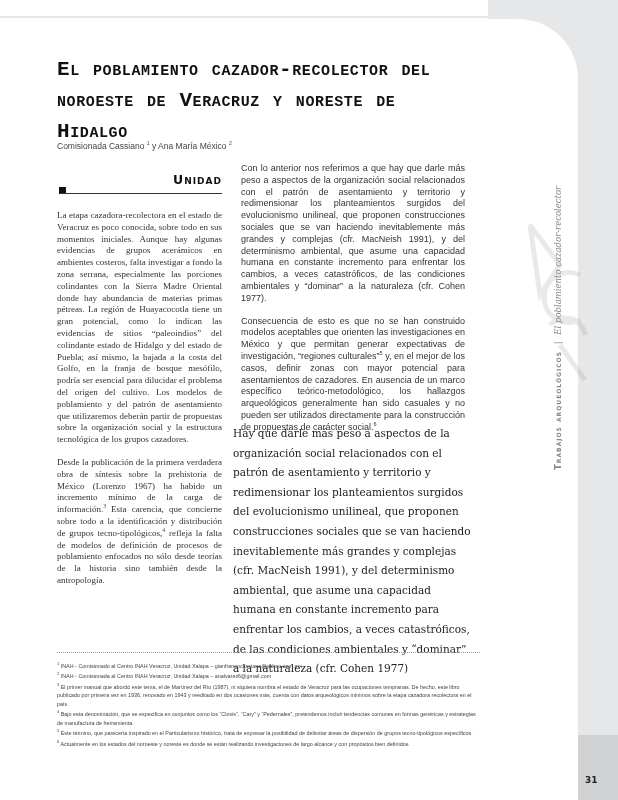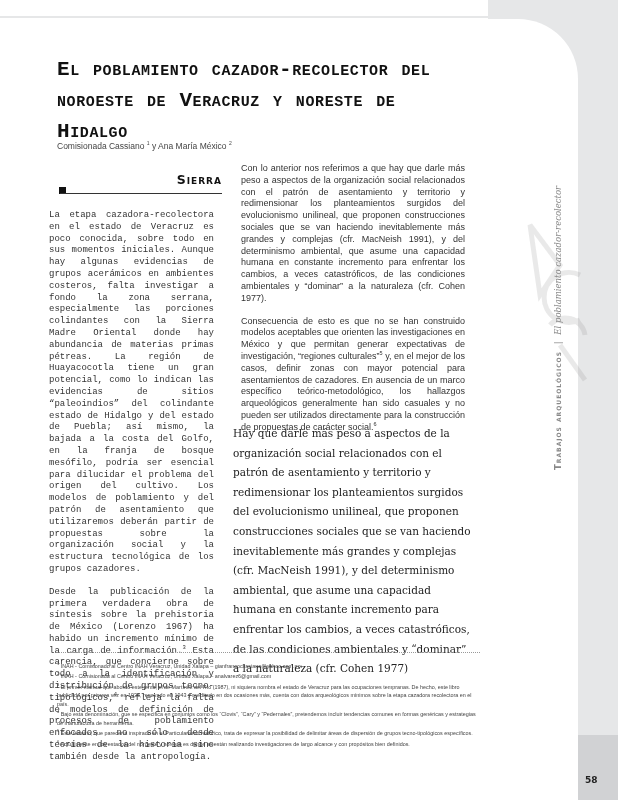--- a/index.html
+++ b/index.html
@@ -40,22 +40,22 @@
       font-family: "DejaVu Sans", sans-serif; font-weight: bold; font-variant: small-caps;
       font-size: 12.5px; letter-spacing: 1px; color: #111;
     }
     .resumen-rule {
       position: absolute; left: 60px; top: 193px; width: 162px; height: 1px; background: #333;
     }
     .resumen-square {
       position: absolute; left: 59px; top: 187px; width: 7px; height: 7px; background: #111;
     }
     .col-left {
-      position: absolute; left: 49px; top: 210px; width: 165px;
-      font-family: Liberation Mono, monospace; font-size: 9px; line-height: 11.8px;
+      position: absolute; left: 57px; top: 210px; width: 165px;
+      font-family: Liberation Serif, serif; font-size: 9px; line-height: 11.8px;
       color: #333; text-align: justify;
     }
     .col-left p { margin: 0 0 11px 0; }
     .col-right {
       position: absolute; left: 233px; top: 163px; width: 232px;
       font-family: "Liberation Sans", sans-serif; font-size: 9px; line-height: 11.8px;
       color: #333; text-align: justify;
     }
     .col-right p { margin: 0 0 11px 8px; }
     .col-left sup, .col-right sup { font-size: 5.5px; line-height: 0; }
@@ -109,21 +109,21 @@
 </svg>
 
 <h1 class="title">El poblamiento cazador-recolector del noroeste de Veracruz y noreste de Hidalgo</h1>
 
 <div class="authors">
   <span>Comisionada Cassiano</span>
   <sup>1</sup><span> y </span><span>Ana María México</span>
   <sup>2</sup>
 </div>
 
-<div class="resumen-head">Sierra</div>
+<div class="resumen-head">Unidad</div>
 <div class="resumen-square"></div>
 <div class="resumen-rule"></div>
 
 <div class="col-left">
   <p>La etapa cazadora-recolectora en el estado de Veracruz es poco conocida, sobre todo en sus momentos iniciales. Aunque hay algunas evidencias de grupos acerámicos en ambientes costeros, falta investigar a fondo la zona serrana, especialmente las porciones colindantes con la Sierra Madre Oriental donde hay abundancia de materias primas pétreas. La región de Huayacocotla tiene un gran potencial, como lo indican las evidencias de sitios “paleoindios” del colindante estado de Hidalgo y del estado de Puebla; así mismo, la bajada a la costa del Golfo, en la franja de bosque mesófilo, podría ser esencial para dilucidar el problema del origen del cultivo. Los modelos de poblamiento y del patrón de asentamiento que utilizaremos deberán partir de propuestas sobre la organización social y la estructura tecnológica de los grupos cazadores.</p>
   <p><span>Desde la publicación de la primera verdadera obra de síntesis sobre la prehistoria de México (Lorenzo 1967) ha habido un incremento mínimo de la carga de información.</span><sup>3</sup><span> Esta carencia, que concierne sobre todo a la identificación y distribución de grupos tecno-tipológicos,</span><sup>4</sup><span> refleja la falta de modelos de definición de procesos de poblamiento enfocados no sólo desde teorías de la historia sino también desde la antropología.</span></p>
 </div>
 
 <div class="col-right">
   <p>Con lo anterior nos referimos a que hay que darle más peso a aspectos de la organización social relacionados con el patrón de asentamiento y territorio y redimensionar los planteamientos surgidos del evolucionismo unilineal, que proponen construcciones sociales que se van haciendo inevitablemente más grandes y complejas (cfr. MacNeish 1991), y del determinismo ambiental, que asume una capacidad humana en constante incremento para enfrentar los cambios, a veces catastróficos, de las condiciones ambientales y “dominar” a la naturaleza (cfr. Cohen 1977).</p>
@@ -141,13 +141,13 @@
   <div><sup>5</sup><span> Este término, que parecería inspirado en el Particularismo histórico, trata de expresar la posibilidad de delimitar áreas de dispersión de grupos tecno-tipológicos específicos.</span></div>
   <div><sup>6</sup><span> Actualmente en los estados del noroeste y noreste es donde se están realizando investigaciones de largo alcance y con propósitos bien definidos.</span></div>
 </div>
 
 <div class="running-head">
   <span class="sec">Trabajos arqueológicos</span>
   <span class="sep">|</span>
   <span class="art">El poblamiento cazador-recolector</span>
 </div>
 
-<div class="page-num">58</div>
+<div class="page-num">31</div>
 
 </body></html>

